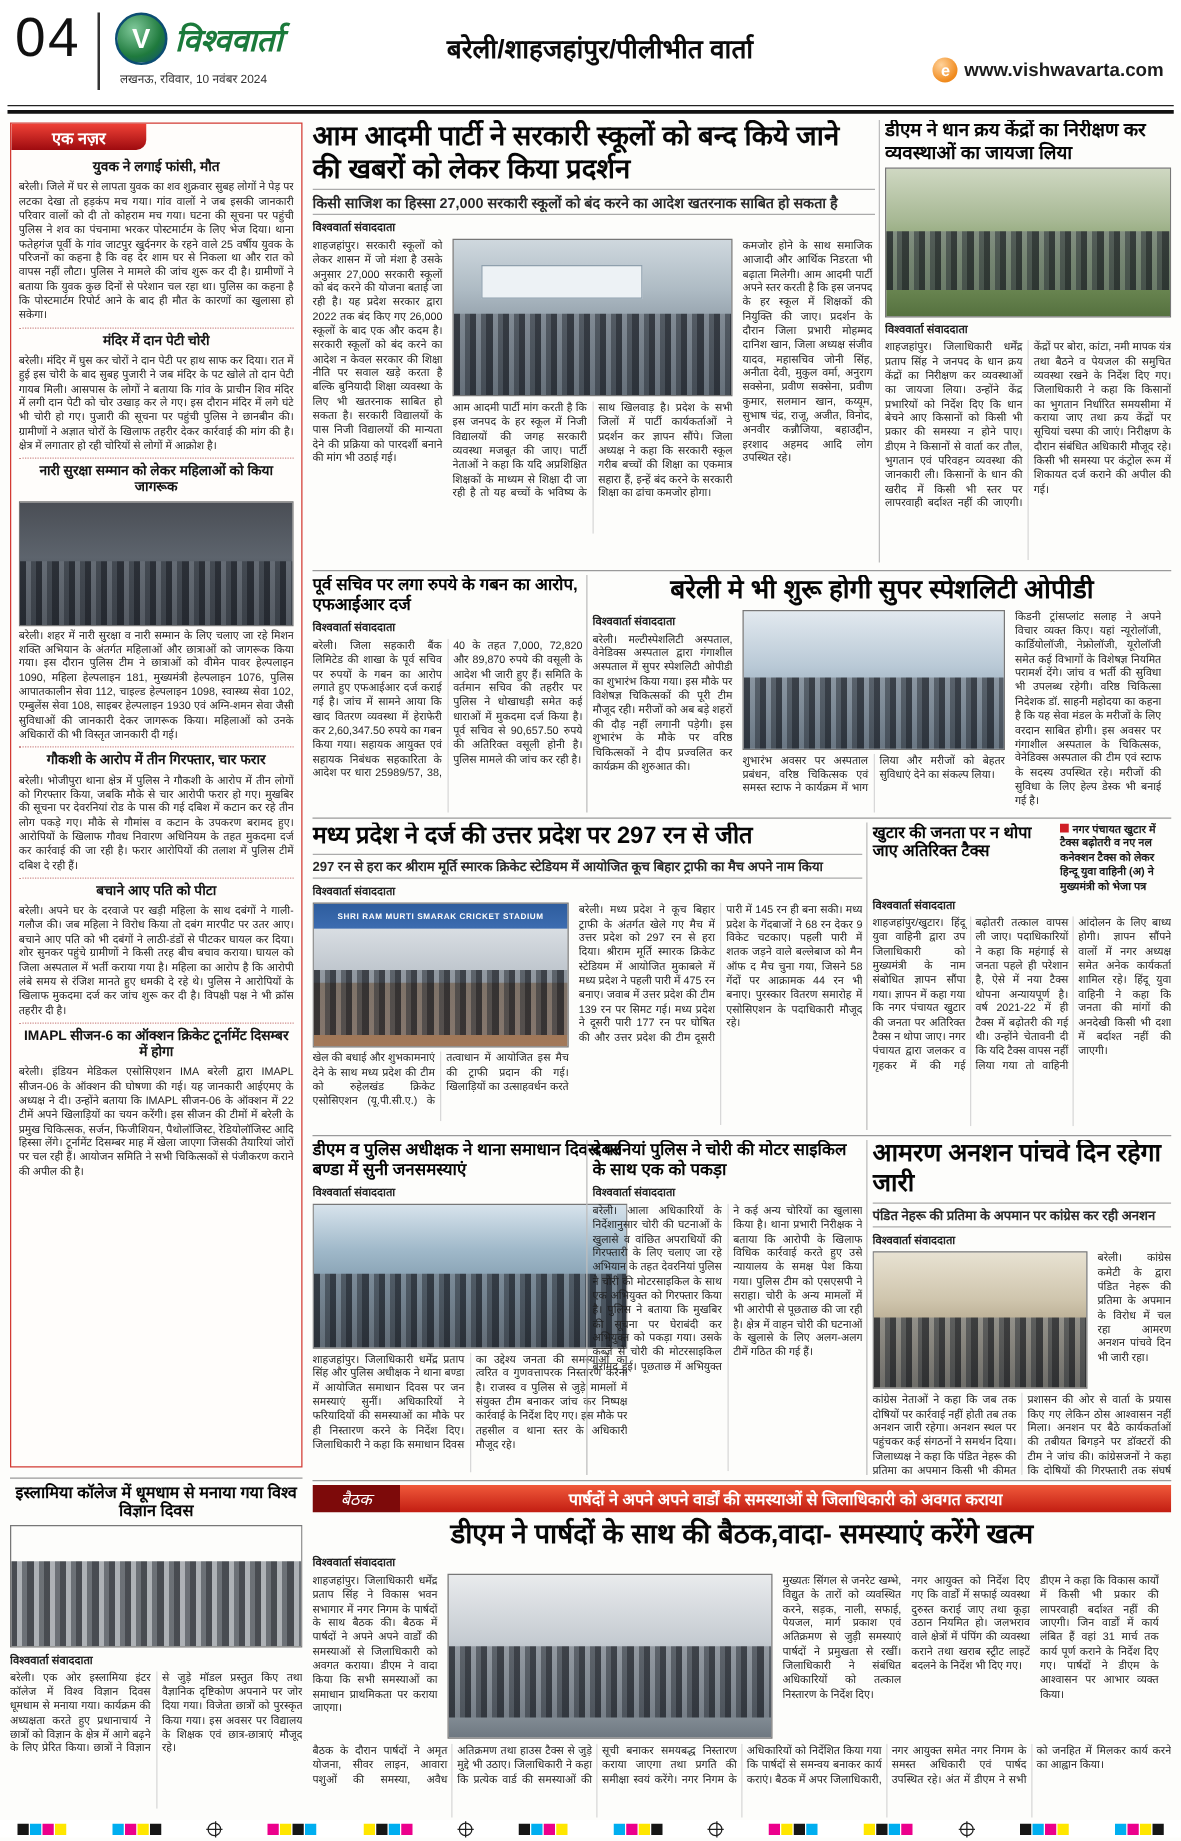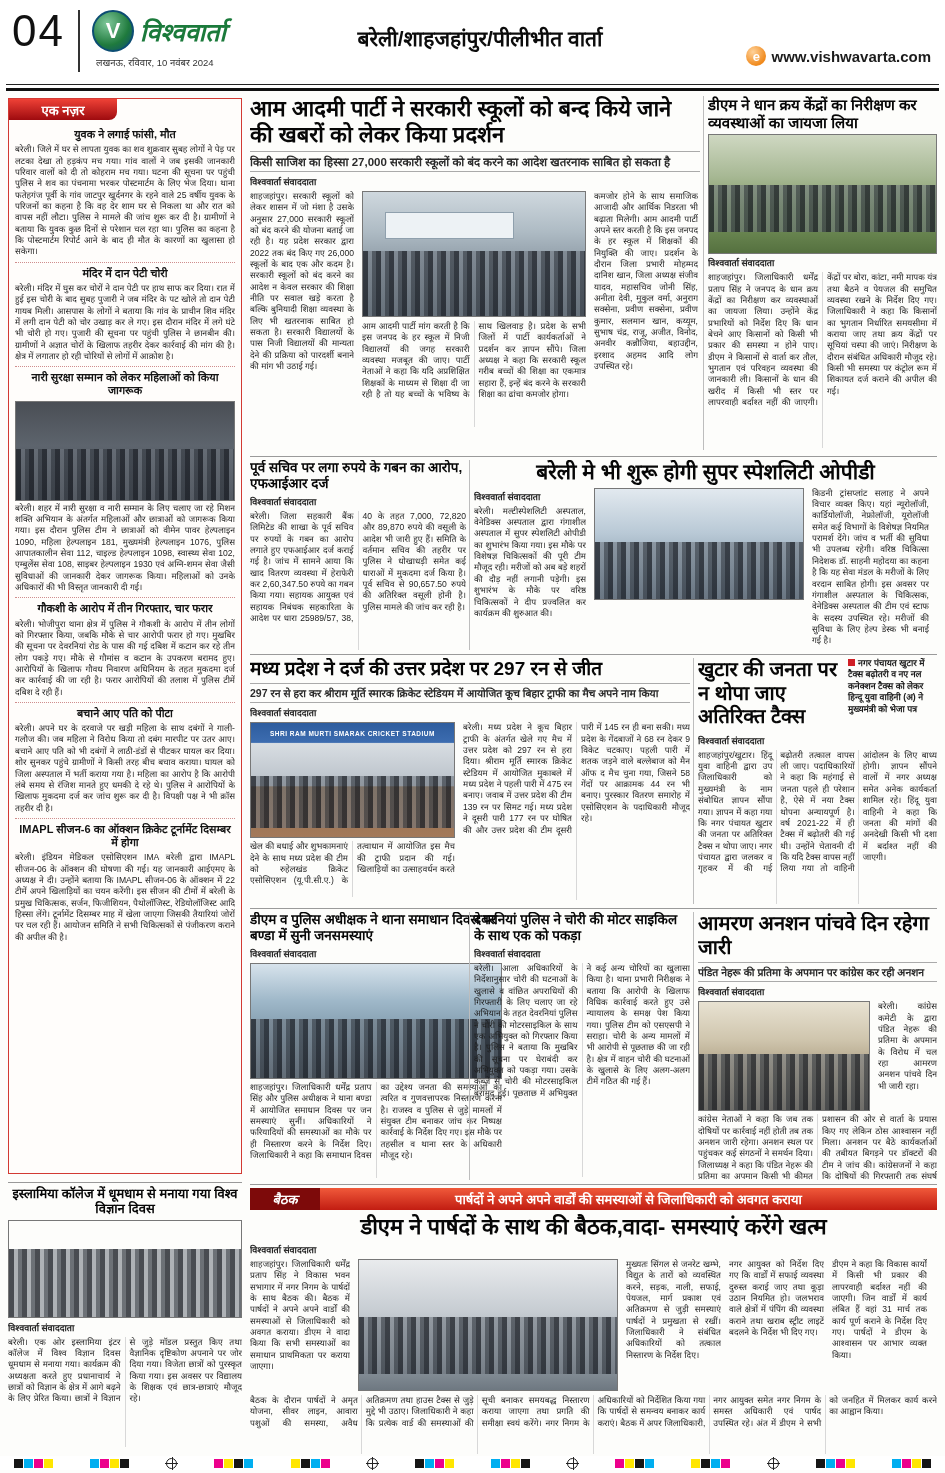--- a/index.html
+++ b/index.html
@@ -53,21 +53,21 @@
   .p-tent{background:linear-gradient(180deg,#d7e3ec,#9fb8c9 32%,#7d97a9 62%,#55636f)}
   .p-anshan{background:linear-gradient(180deg,#e8e2d2,#cfc5ad 35%,#a89a7e 66%,#6f6450)}
   .p-meeting{background:linear-gradient(180deg,#e9ebed,#c6ccd2 40%,#9aa3ab 72%,#6e7881)}
   .p-class{background:linear-gradient(180deg,#4a4e55,#5d646d 45%,#383d44)}
   .p-islamia{background:linear-gradient(180deg,#d9d2c6,#b3a894 46%,#77develop 0,#7d7362)}
   
   .bullet-box{font-size:8.8px;font-weight:bold;line-height:1.3;color:#1a1a1a}
   .sq{display:inline-block;width:7px;height:7px;background:#d01f26;margin-right:3px}
   
   .banner{display:flex;height:22px;overflow:hidden}
-  .banner-tag{background:#7d0a0a;color:#fff;font-weight:bold;font-style:italic;font-size:13px;display:flex;align-items:center;justify-content:center;width:70px}
+  .banner-tag{background:#7d0a0a;color:#fff;font-weight:normal;font-style:italic;font-size:13px;display:flex;align-items:center;justify-content:center;width:70px}
   .banner-text{flex:1;background:linear-gradient(180deg,#f0593a,#c21d12);color:#fff;font-weight:bold;font-size:13px;display:flex;align-items:center;justify-content:center}
   .big-center{text-align:center}
   
   .hrule{position:absolute;border-top:1px solid #9a9a9a}
   .vrule{position:absolute;border-left:1px solid #bdbdbd}
   
   .printbar{position:absolute;left:0;top:1456px;width:945px;height:14px;display:flex;align-items:center;justify-content:space-between;padding:0 14px;background:#fff}
   .cmyk{display:flex;gap:1px}
   .cmyk i{width:9px;height:9px;display:block}
   .cmyk .c{background:#00aef0}.cmyk .m{background:#ec008c}.cmyk .y{background:#ffe600}.cmyk .k{background:#161616}
@@ -168,20 +168,21 @@
     <h2 class="headline big-center" style="font-size:21px">बरेली मे भी शुरू होगी सुपर स्पेशलिटी ओपीडी</h2>
     <div class="flexrow" style="margin-top:2px">
       <div style="width:112px">
         <div class="byline">विश्ववार्ता संवाददाता</div>
         <p class="body-text" style="height:148px">बरेली। मल्टीस्पेशलिटी अस्पताल, वेनेडिक्स अस्पताल द्वारा गंगाशील अस्पताल में सुपर स्पेशलिटी ओपीडी का शुभारंभ किया गया। इस मौके पर विशेषज्ञ चिकित्सकों की पूरी टीम मौजूद रही। मरीजों को अब बड़े शहरों की दौड़ नहीं लगानी पड़ेगी। इस शुभारंभ के मौके पर वरिष्ठ चिकित्सकों ने दीप प्रज्वलित कर कार्यक्रम की शुरुआत की।</p>
       </div>
       <div style="width:210px">
         <div class="photo p-opd" style="width:210px;height:112px">
           <div class="ph-crowd"></div>
         </div>
+        <p class="body-text cols-2" style="height:48px;margin-top:3px">शुभारंभ अवसर पर अस्पताल प्रबंधन, वरिष्ठ चिकित्सक एवं समस्त स्टाफ ने कार्यक्रम में भाग लिया और मरीजों को बेहतर सुविधाएं देने का संकल्प लिया।</p>
       </div>
       <p class="body-text" style="width:117px;height:165px">किडनी ट्रांसप्लांट सलाह ने अपने विचार व्यक्त किए। यहां न्यूरोलॉजी, कार्डियोलॉजी, नेफ्रोलॉजी, यूरोलॉजी समेत कई विभागों के विशेषज्ञ नियमित परामर्श देंगे। जांच व भर्ती की सुविधा भी उपलब्ध रहेगी। वरिष्ठ चिकित्सा निदेशक डॉ. साहनी महोदया का कहना है कि यह सेवा मंडल के मरीजों के लिए वरदान साबित होगी। इस अवसर पर गंगाशील अस्पताल के चिकित्सक, वेनेडिक्स अस्पताल की टीम एवं स्टाफ के सदस्य उपस्थित रहे। मरीजों की सुविधा के लिए हेल्प डेस्क भी बनाई गई है।</p>
     </div>
   </section>
 
   <section class="abs" style="left:250px;top:658px;width:440px;height:246px;overflow:hidden">
     <h2 class="headline" style="font-size:19px">मध्य प्रदेश ने दर्ज की उत्तर प्रदेश पर 297 रन से जीत</h2>
     <div class="subhead" style="font-size:10.5px">297 रन से हरा कर श्रीराम मूर्ति स्मारक क्रिकेट स्टेडियम में आयोजित कूच बिहार ट्राफी का मैच अपने नाम किया</div>
     <div class="byline">विश्ववार्ता संवाददाता</div>
     <div class="flexrow">
@@ -191,21 +192,21 @@
           <div class="ph-crowd" style="height:46%;bottom:8%"></div>
         </div>
         <p class="body-text cols-2" style="height:56px;margin-top:3px">खेल की बधाई और शुभकामनाएं देने के साथ मध्य प्रदेश की टीम को रुहेलखंड क्रिकेट एसोसिएशन (यू.पी.सी.ए.) के तत्वाधान में आयोजित इस मैच की ट्राफी प्रदान की गई। खिलाड़ियों का उत्साहवर्धन करते हुए अधिकारियों ने भविष्य के लिए शुभकामनाएं दीं।</p>
       </div>
       <p class="body-text cols-2" style="width:227px;height:178px">बरेली। मध्य प्रदेश ने कूच बिहार ट्राफी के अंतर्गत खेले गए मैच में उत्तर प्रदेश को 297 रन से हरा दिया। श्रीराम मूर्ति स्मारक क्रिकेट स्टेडियम में आयोजित मुकाबले में मध्य प्रदेश ने पहली पारी में 475 रन बनाए। जवाब में उत्तर प्रदेश की टीम 139 रन पर सिमट गई। मध्य प्रदेश ने दूसरी पारी 177 रन पर घोषित की और उत्तर प्रदेश की टीम दूसरी पारी में 145 रन ही बना सकी। मध्य प्रदेश के गेंदबाजों ने 68 रन देकर 9 विकेट चटकाए। पहली पारी में शतक जड़ने वाले बल्लेबाज को मैन ऑफ द मैच चुना गया, जिसने 58 गेंदों पर आक्रामक 44 रन भी बनाए। पुरस्कार वितरण समारोह में एसोसिएशन के पदाधिकारी मौजूद रहे।</p>
     </div>
   </section>
 
   <section class="abs" style="left:698px;top:658px;width:239px;height:246px;overflow:hidden">
     <div class="flexrow">
-      <h2 class="headline" style="font-size:20px;width:142px">खुटार की जनता पर न थोपा जाए अतिरिक्त टैक्स</h2>
+      <h2 class="headline" style="font-size:13px;width:142px">खुटार की जनता पर न थोपा जाए अतिरिक्त टैक्स</h2>
       <div class="bullet-box" style="width:89px">
         <span class="sq"></span><span>नगर पंचायत खुटार में टैक्स बढ़ोतरी व नए नल कनेक्शन टैक्स को लेकर हिन्दू युवा वाहिनी (अ) ने मुख्यमंत्री को भेजा पत्र</span>
       </div>
     </div>
     <div class="byline">विश्ववार्ता संवाददाता</div>
     <p class="body-text cols-3" style="height:168px">शाहजहांपुर/खुटार। हिंदू युवा वाहिनी द्वारा उप जिलाधिकारी को मुख्यमंत्री के नाम संबोधित ज्ञापन सौंपा गया। ज्ञापन में कहा गया कि नगर पंचायत खुटार की जनता पर अतिरिक्त टैक्स न थोपा जाए। नगर पंचायत द्वारा जलकर व गृहकर में की गई बढ़ोतरी तत्काल वापस ली जाए। पदाधिकारियों ने कहा कि महंगाई से जनता पहले ही परेशान है, ऐसे में नया टैक्स थोपना अन्यायपूर्ण है। वर्ष 2021-22 में ही टैक्स में बढ़ोतरी की गई थी। उन्होंने चेतावनी दी कि यदि टैक्स वापस नहीं लिया गया तो वाहिनी आंदोलन के लिए बाध्य होगी। ज्ञापन सौंपने वालों में नगर अध्यक्ष समेत अनेक कार्यकर्ता शामिल रहे। हिंदू युवा वाहिनी ने कहा कि जनता की मांगों की अनदेखी किसी भी दशा में बर्दाश्त नहीं की जाएगी।</p>
   </section>
 
   <section class="abs" style="left:250px;top:912px;width:252px;height:268px;overflow:hidden">
     <h2 class="headline" style="font-size:13.5px">डीएम व पुलिस अधीक्षक ने थाना समाधान दिवस पर बण्डा में सुनी जनसमस्याएं</h2>

